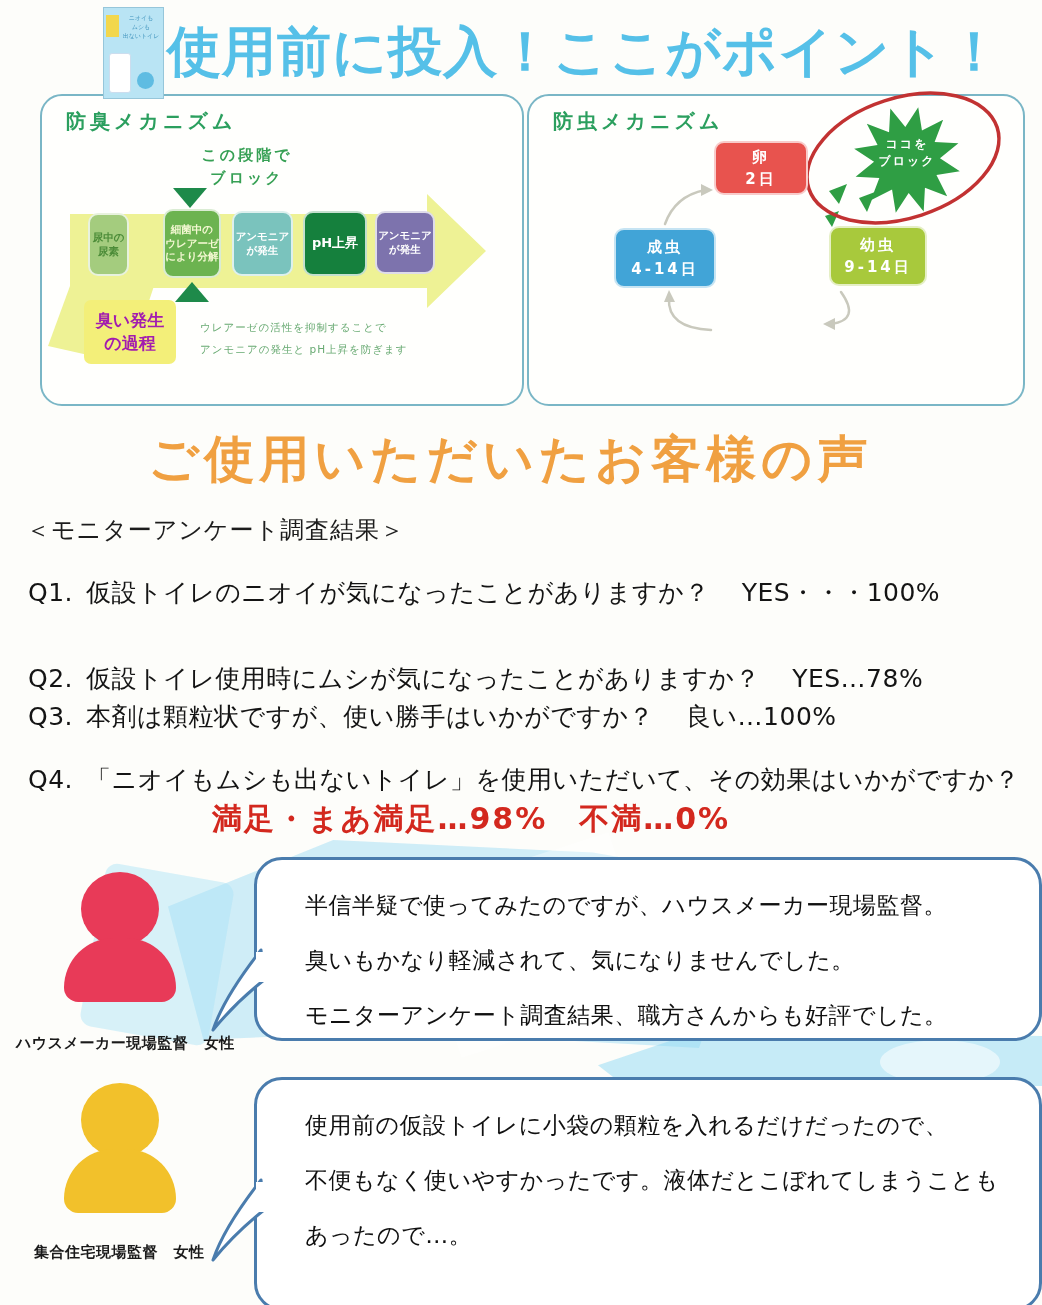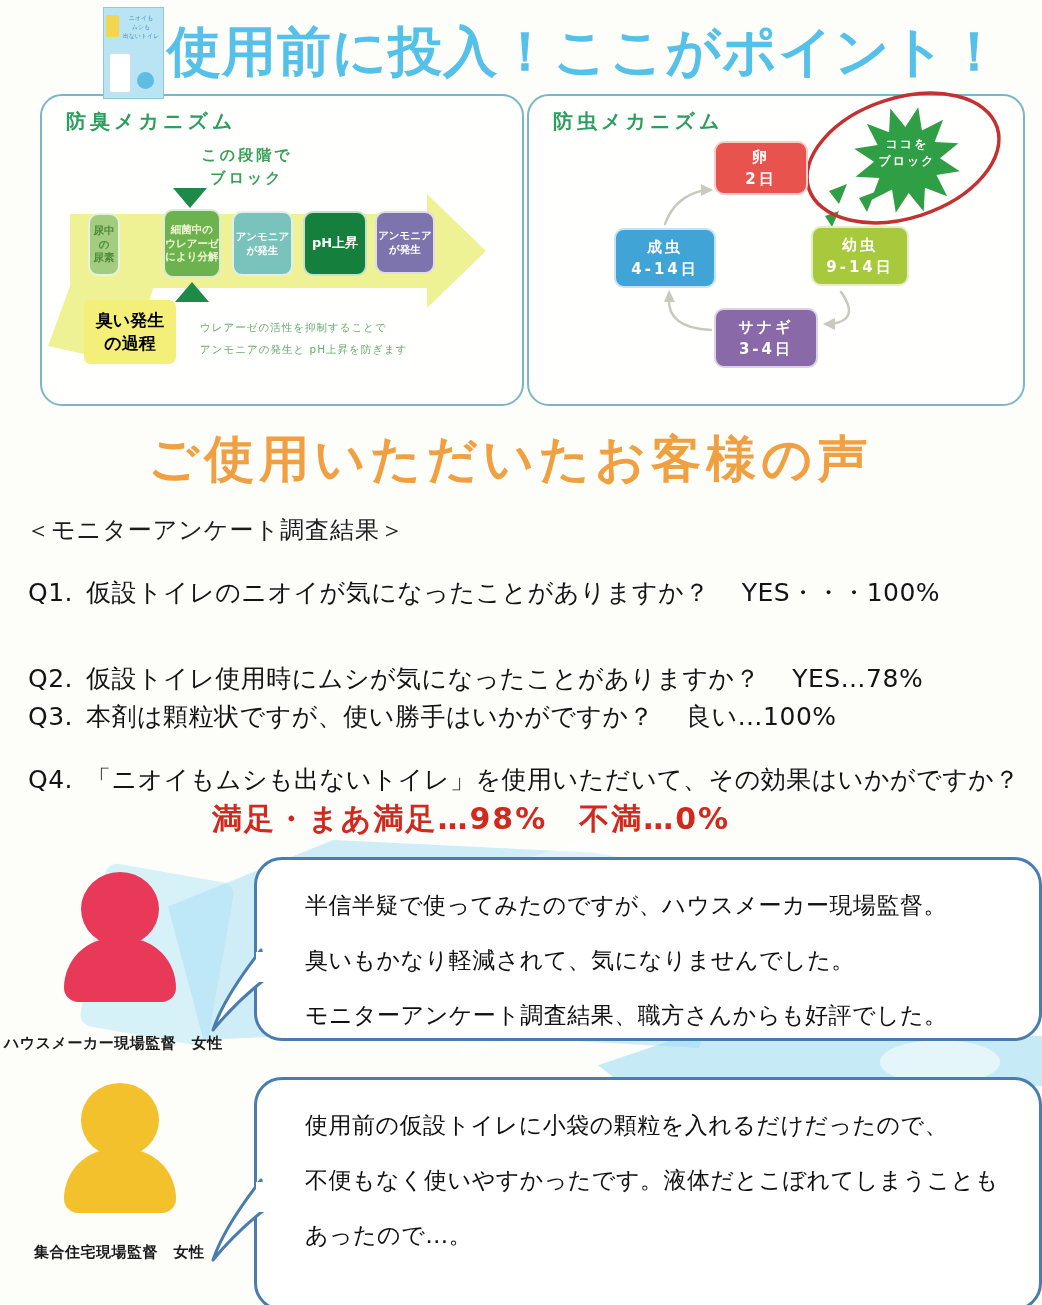--- a/index.html
+++ b/index.html
@@ -37,59 +37,59 @@
   .panel-odor{left:40px;top:94px;width:480px;height:308px;}
   .panel-insect{left:527px;top:94px;width:494px;height:308px;}
   .panel-title{position:absolute;left:24px;top:12px;font-size:20px;font-weight:bold;color:#2b9f5e;letter-spacing:4px;}
   .panel svg{position:absolute;left:0;top:0;overflow:visible;}
 
   .block-note{left:146px;top:48px;width:118px;text-align:center;font-size:15px;font-weight:bold;
     color:#36a054;letter-spacing:3px;line-height:1.5;z-index:2;}
   .step{position:absolute;border-radius:10px;border:2px solid rgba(255,255,255,.75);
     display:flex;align-items:center;justify-content:center;text-align:center;
     font-size:10.5px;font-weight:bold;line-height:1.3;color:#fff;z-index:2;box-sizing:border-box;}
-  .step1{left:46px;top:117px;width:32px;height:63px;color:#4c8c38;}
+  .step1{left:46px;top:117px;width:41px;height:63px;color:#4c8c38;}
   .step2{left:121px;top:113px;width:58px;height:69px;color:#f4f8d2;}
   .step3{left:190px;top:115px;width:61px;height:65px;}
   .step4{left:261px;top:115px;width:64px;height:65px;font-size:13px;}
   .step5{left:333px;top:115px;width:60px;height:63px;}
   .process-tag{left:42px;top:204px;width:92px;height:64px;border-radius:7px;
     display:flex;align-items:center;justify-content:center;text-align:center;
-    font-size:17px;font-weight:bold;color:#000000;line-height:1.35;z-index:2;}
+    font-size:17px;font-weight:bold;color:#a21caf;line-height:1.35;z-index:2;}
   .odor-note{left:158px;top:220px;font-size:10.5px;color:#68aa72;letter-spacing:1px;line-height:2.1;z-index:2;}
 
   .stage{position:absolute;border-radius:10px;border:2px solid rgba(255,255,255,.7);
     display:flex;flex-direction:column;align-items:center;justify-content:center;gap:3px;
     color:#fff;z-index:2;box-sizing:border-box;}
   .stage .nm{font-size:15px;font-weight:bold;letter-spacing:3px;}
   .stage .du{font-size:15px;font-weight:bold;letter-spacing:3px;}
   .stage-egg{left:185px;top:45px;width:94px;height:54px;}
   .stage-adult{left:85px;top:132px;width:102px;height:60px;}
-  .stage-larva{left:282px;top:130px;width:98px;height:60px;}
+  .stage-larva{left:300px;top:130px;width:98px;height:60px;}
   .stage-pupa{left:185px;top:212px;width:104px;height:60px;}
   .burst-text{left:328px;top:40px;width:100px;text-align:center;color:#fff;font-size:12px;
     font-weight:bold;letter-spacing:2px;line-height:1.45;z-index:3;}
 
   
   .voice-heading{left:148px;top:426px;font-size:50px;font-weight:bold;color:#f0a041;letter-spacing:5px;z-index:1;}
   .survey-title{left:26px;top:514px;font-size:24px;color:#1c1c1c;letter-spacing:1px;z-index:1;}
   .q{position:absolute;left:28px;display:flex;align-items:baseline;font-size:25px;color:#141414;z-index:1;letter-spacing:.5px;}
   .q .qnum{width:58px;flex:none;}
   .q .qans{margin-left:32px;white-space:nowrap;}
   .q1{top:576px;} .q2{top:638px;margin-top:24px;} .q3{top:700px;} .q4{top:763px;}
   .q4-result{left:212px;top:799px;font-size:30px;font-weight:bold;color:#d3281e;letter-spacing:2px;z-index:1;}
 
   
   .person{position:absolute;width:112px;z-index:1;}
   .p-head{width:78px;height:74px;border-radius:50%;margin:0 auto;}
   .p-body{width:112px;height:64px;border-radius:56px 56px 16px 16px;margin-top:-8px;}
   .person1{left:64px;top:872px;}
   .person2{left:64px;top:1083px;}
   .role{position:absolute;font-size:15px;font-weight:bold;color:#1a1a1a;letter-spacing:.5px;z-index:1;}
-  .role1{left:4px;top:1034px;}
+  .role1{left:16px;top:1034px;}
   .role2{left:34px;top:1243px;}
 
   .bubble{position:absolute;background:#fff;border:3px solid #4a7cad;border-radius:28px;
     box-sizing:border-box;z-index:2;padding:18px 28px 0 48px;}
   .bubble p{margin:0;height:55px;line-height:55px;font-size:23px;color:#101010;letter-spacing:.5px;}
   .bubble1{left:254px;top:857px;width:788px;height:184px;}
   .bubble2{left:254px;top:1077px;width:788px;height:234px;}
   .tail{position:absolute;left:-48px;width:60px;height:92px;overflow:visible;}
   .tail1{top:84px;} .tail2{top:94px;}
 </style>
@@ -165,24 +165,20 @@
       <ellipse cx="0" cy="0" rx="99" ry="60" transform="translate(374,62) rotate(-18)" fill="none" stroke="#c23232" stroke-width="3.5"></ellipse>
     </svg>
     <div class="stage stage-egg" style="background-color: rgb(232, 83, 78);">
       <span class="nm">卵</span>
       <span class="du">2日</span>
     </div>
     <div class="stage stage-larva" style="background-color: rgb(168, 201, 60);">
       <span class="nm">幼虫</span>
       <span class="du">9-14日</span>
     </div>
-    <div class="stage stage-pupa" style="background-color: rgb(137, 105, 168);">
-      <span class="nm">サナギ</span>
-      <span class="du">3-4日</span>
-    </div>
     <div class="stage stage-adult" style="background-color: rgb(65, 164, 215);">
       <span class="nm">成虫</span>
       <span class="du">4-14日</span>
     </div>
     <div class="abs burst-text preline">ココを
 ブロック</div>
   </section>
 
   <h2 class="abs voice-heading" style="margin:0;">ご使用いただいたお客様の声</h2>
   <div class="abs survey-title">＜モニターアンケート調査結果＞</div>

